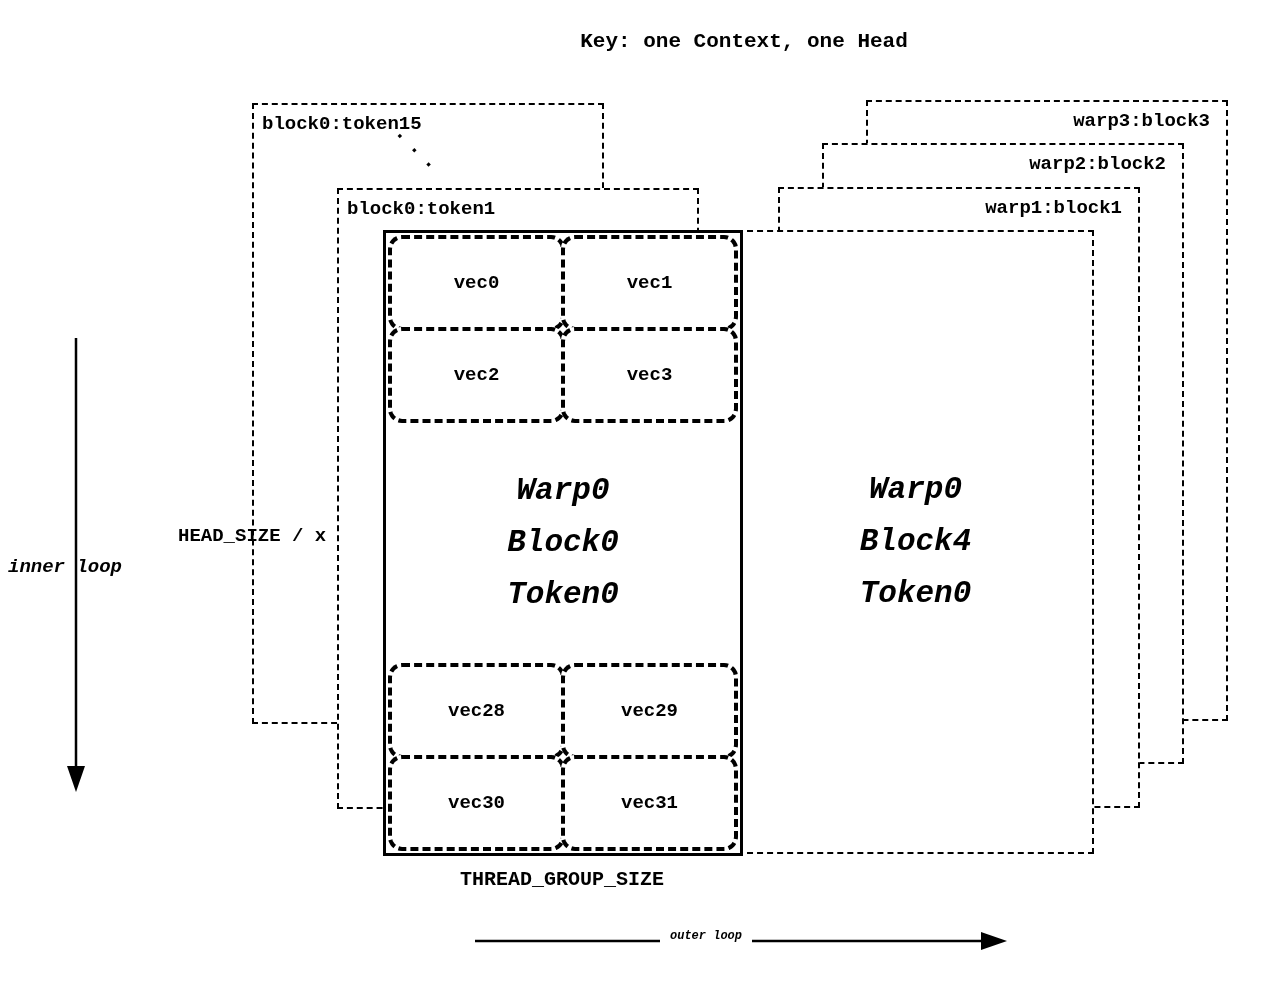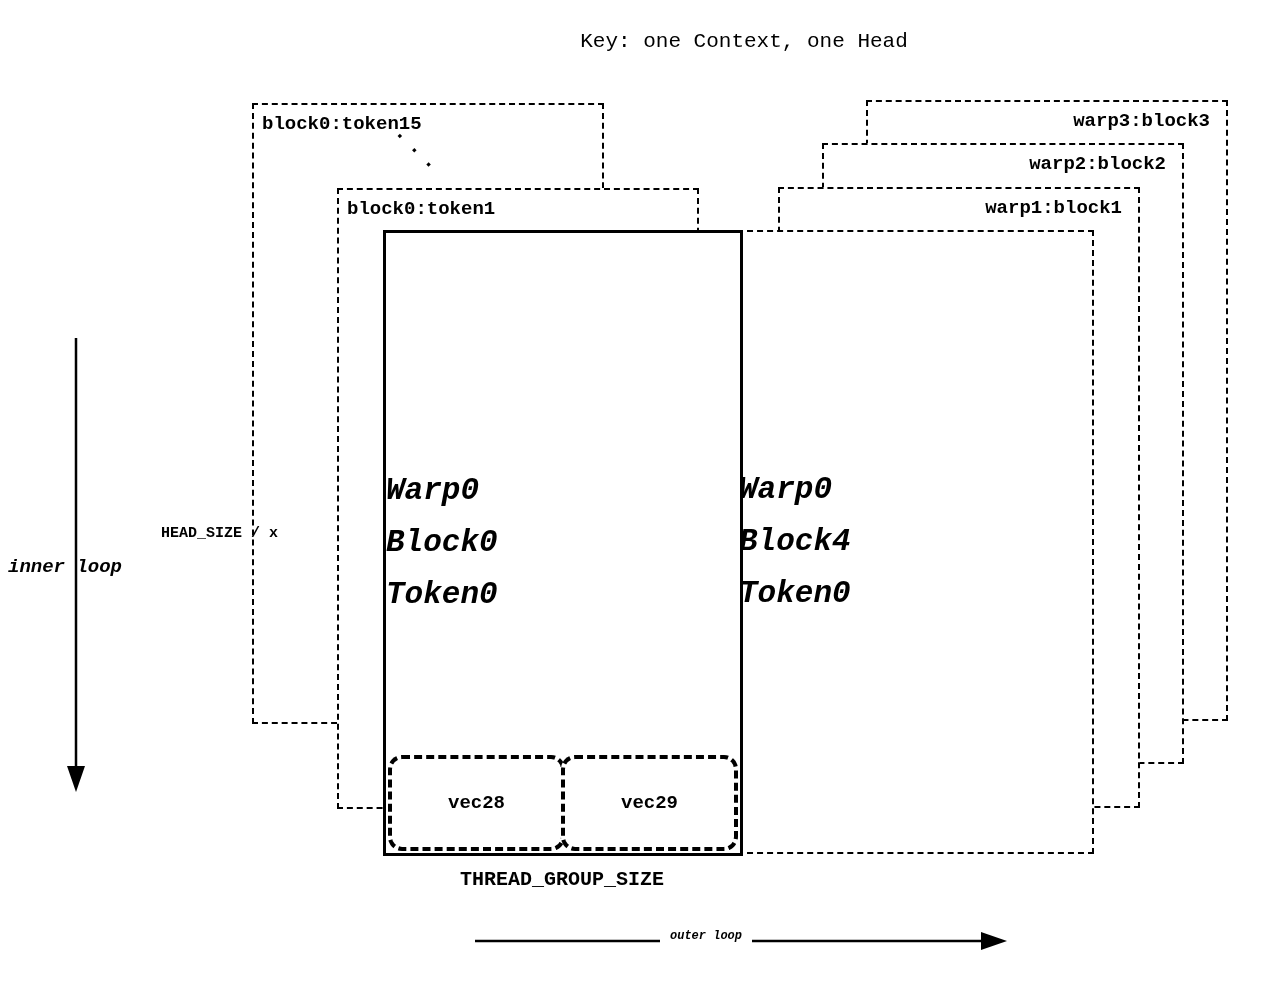--- a/index.html
+++ b/index.html
@@ -9,21 +9,21 @@
     background: #ffffff;
     color: #000000;
     font-family: "Liberation Mono", "DejaVu Sans Mono", monospace;
     overflow: hidden;
   }
 
   .diagram-title {
     position: absolute;
     left: 744px; top: 30px;
     transform: translateX(-50%);
-    font-weight: normal; font-size: 21px;
+    font-weight: bold; font-size: 21px;
     white-space: nowrap;
     z-index: 9;
   }
 
   
   .dashed-box {
     position: absolute;
     background: #ffffff;
     border: 2px dashed #000000;
   }
@@ -58,20 +58,21 @@
     left: 383px; top: 230px; width: 354px; height: 620px;
     background: #ffffff;
     border: 3px solid #000000;
     z-index: 7;
   }
 
   .block-title {
     position: absolute;
     left: 0; right: 0; top: 50%;
     transform: translateY(-50%);
+    text-align: center;
     font-weight: bold; font-style: italic;
     font-size: 31px; line-height: 52px;
   }
 
   .vec-rows { position: absolute; left: 2px; right: 2px; }
   .vec-rows.top { top: 2px; }
   .vec-rows.bottom { bottom: 2px; }
   .vec-row { display: flex; }
   .vec-row + .vec-row { margin-top: -4px; }
   .vec-cell {
@@ -79,21 +80,21 @@
     height: 88px;
     border: 4px dashed #000000;
     border-radius: 14px;
     background: #ffffff;
     display: flex; align-items: center; justify-content: center;
     font-weight: bold; font-size: 19px;
   }
   .vec-cell + .vec-cell { margin-left: -4px; }
 
   .annot { position: absolute; font-weight: bold; white-space: nowrap; z-index: 9; }
-  .annot-head-size { left: 161px; top: 525px; font-size: 15px; }
+  .annot-head-size { left: 178px; top: 525px; font-size: 19px; }
   .annot-inner-loop { left: 8px; top: 556px; font-size: 19px; font-style: italic; }
   .annot-tgs { left: 428px; top: 868px; font-size: 20px; margin-left: 32px; }
   .annot-outer-loop {
     left: 660px; top: 929px; font-size: 12px; font-style: italic;
     background: #ffffff; padding: 0 10px; z-index: 10;
   }
 
   .arrow-svg { position: absolute; z-index: 9; }
   .inner-arrow { left: 58px; top: 336px; }
   .outer-arrow { left: 473px; top: 927px; }
@@ -125,31 +126,45 @@
 
 <div class="dashed-box box-block4">
   <div class="block-title">
     <div>Warp0</div>
     <div>Block4</div>
     <div>Token0</div>
   </div>
 </div>
 
 <div class="main-box">
+  <div class="vec-rows top">
+    <div class="vec-row">
+      <div class="vec-cell">vec0</div>
+      <div class="vec-cell">vec1</div>
+    </div>
+    <div class="vec-row">
+      <div class="vec-cell">vec2</div>
+      <div class="vec-cell">vec3</div>
+    </div>
+  </div>
 
   <div class="block-title">
     <div>Warp0</div>
     <div>Block0</div>
     <div>Token0</div>
   </div>
 
   <div class="vec-rows bottom">
     <div class="vec-row">
       <div class="vec-cell">vec28</div>
       <div class="vec-cell">vec29</div>
+    </div>
+    <div class="vec-row">
+      <div class="vec-cell">vec30</div>
+      <div class="vec-cell">vec31</div>
     </div>
   </div>
 </div>
 
 <svg class="arrow-svg inner-arrow" width="36" height="460" viewBox="0 0 36 460">
   <line x1="18" y1="2" x2="18" y2="434" stroke="#000000" stroke-width="2.5"></line>
   <polygon points="18,456 9,430 27,430" fill="#000000"></polygon>
 </svg>
 
 <div class="annot annot-head-size">HEAD_SIZE / x</div>

